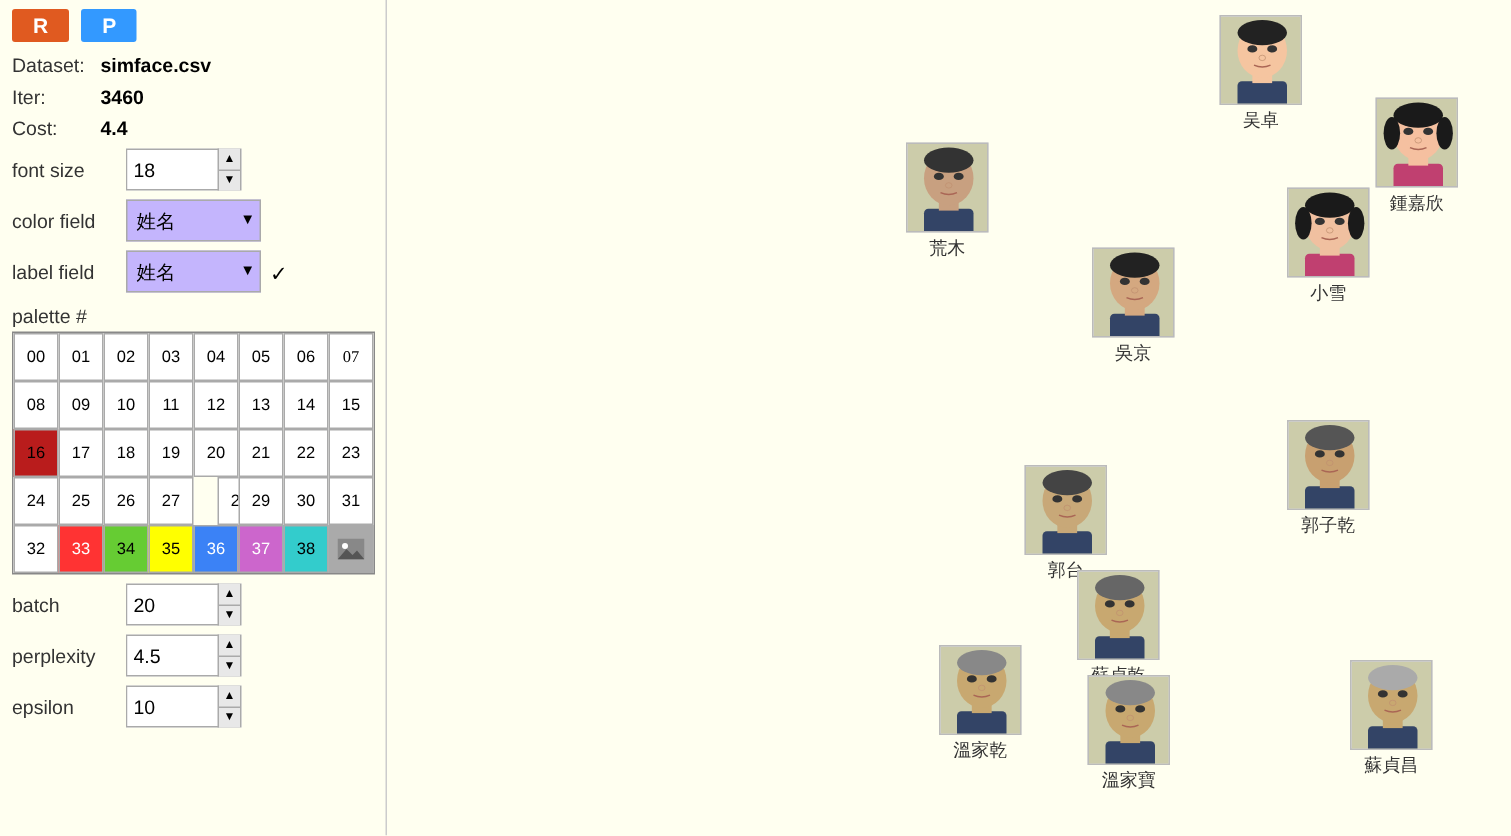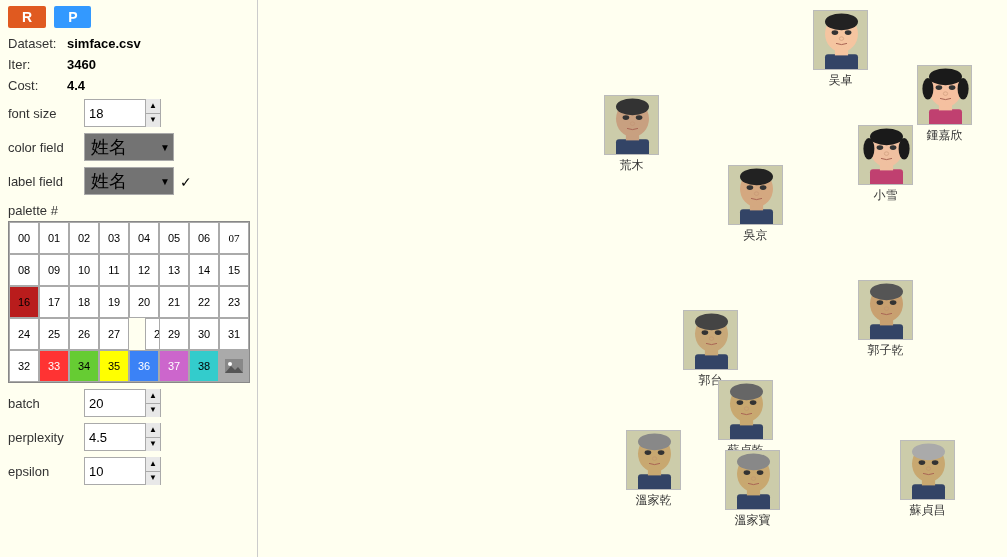--- a/index.html
+++ b/index.html
@@ -106,24 +106,24 @@
     }
     .spinner-btn:first-child {
       border-bottom: 1px solid #aaa;
     }
     .select-wrap {
       position: relative;
       display: inline-block;
     }
     .select-wrap select {
       appearance: none;
-      background: #737373;
+      background: #c4b5fd;
       border: 1px solid #aaa;
       padding: 3px 24px 3px 6px;
-      font-size: 18px;
+      font-size: 13px;
       width: 90px;
       height: 28px;
       cursor: pointer;
     }
     .select-arrow {
       position: absolute;
       right: 4px;
       top: 50%;
       transform: translateY(-50%);
       pointer-events: none;

